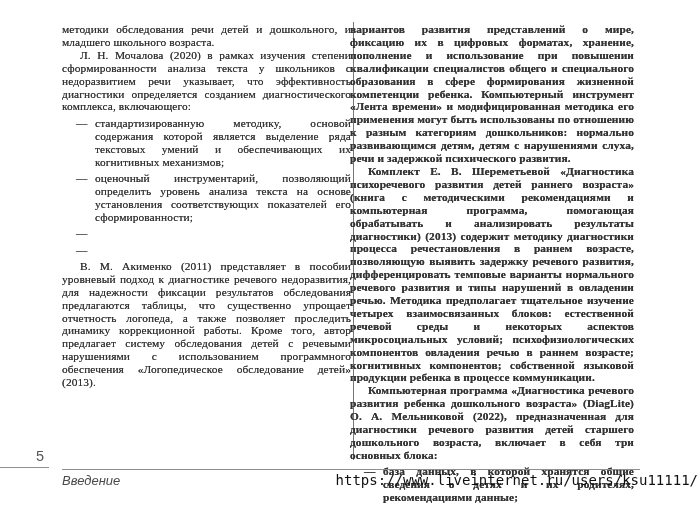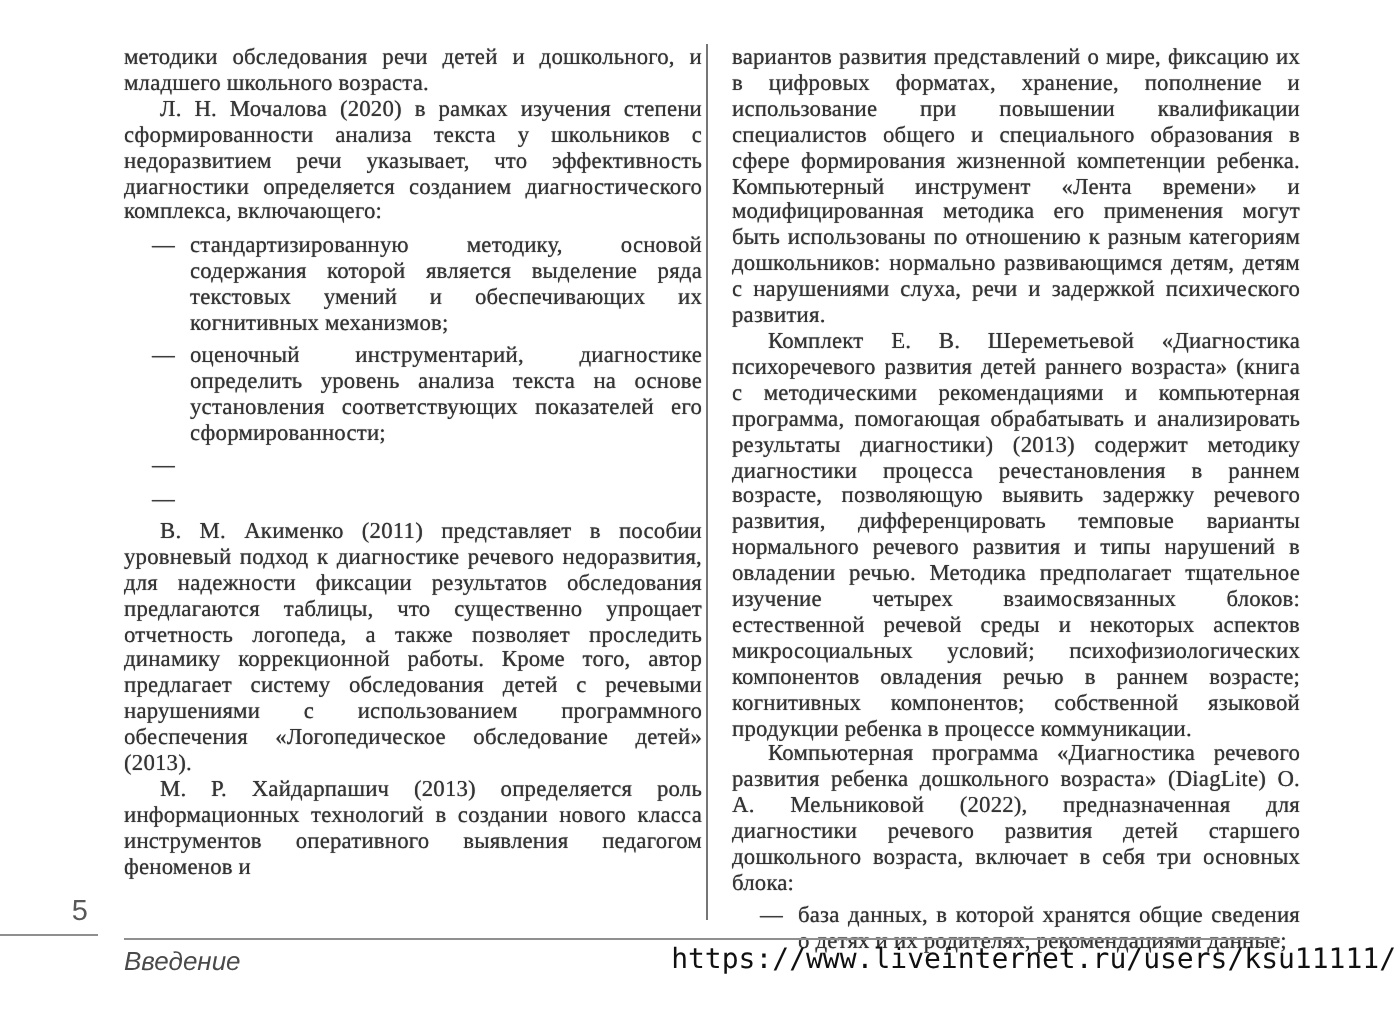--- a/index.html
+++ b/index.html
@@ -16,21 +16,21 @@
     position: absolute;
     top: 23px;
     font-size: 11.4px;
     line-height: 12.9px;
     text-align: justify;
     color: #343434;
     text-shadow: 0 0 0.45px #4a4a4a;
     letter-spacing: 0.1px;
   }
   .col-left  { left: 62px;  width: 289px; }
-  .col-right { left: 366px; width: 284px; }
+  .col-right { left: 350px; width: 284px; font-weight: bold; }
 
   .col p { margin: 0; }
   .col p.indent { text-indent: 18px; }
 
   .list { margin: 2px 0 2px 0; }
   .list-item { display: flex; margin: 3.5px 0; padding-left: 14px; }
   .list-item .marker { flex: 0 0 19px; width: 19px; }
   .list-item .li-text { flex: 1; text-align: justify; }
 
   .divider {
@@ -87,32 +87,31 @@
     <p>методики обследования речи детей и дошкольного, и младшего школьного возраста.</p>
     <p class="indent">Л. Н. Мочалова (2020) в рамках изучения степени сформированности анализа текста у школьников с недоразвитием речи указывает, что эффективность диагностики определяется созданием диагностического комплекса, включающего:</p>
 
     <div class="list">
       <div class="list-item">
         <span class="marker">—</span>
         <span class="li-text">стандартизированную методику, основой содержания которой является выделение ряда текстовых умений и обеспечивающих их когнитивных механизмов;</span>
       </div>
       <div class="list-item">
         <span class="marker">—</span>
-        <span class="li-text">оценочный инструментарий, диагностике определить уровень анализа текста на основе установления соответствующих показателей его сформированности;</span>
+        <span class="li-text">оценочный инструментарий, позволяющий определить уровень анализа текста на основе установления соответствующих показателей его сформированности;</span>
       </div>
       <div class="list-item">
         <span class="marker">—</span>
       </div>
       <div class="list-item">
         <span class="marker">—</span>
       </div>
     </div>
 
     <p class="indent">В. М. Акименко (2011) представляет в пособии уровневый подход к диагностике речевого недоразвития, для надежности фиксации результатов обследования предлагаются таблицы, что существенно упрощает отчетность логопеда, а также позволяет проследить динамику коррекционной работы. Кроме того, автор предлагает систему обследования детей с речевыми нарушениями с использованием программного обеспечения «Логопедическое обследование детей» (2013).</p>
-    <p class="indent">М. Р. Хайдарпашич (2013) определяется роль информационных технологий в создании нового класса инструментов оперативного выявления педагогом феноменов и</p>
   </div>
 
   <div class="divider"></div>
 
   <div class="col col-right">
     <p>вариантов развития представлений о мире, фиксацию их в цифровых форматах, хранение, пополнение и использование при повышении квалификации специалистов общего и специального образования в сфере формирования жизненной компетенции ребенка. Компьютерный инструмент «Лента времени» и модифицированная методика его применения могут быть использованы по отношению к разным категориям дошкольников: нормально развивающимся детям, детям с нарушениями слуха, речи и задержкой психического развития.</p>
     <p class="indent">Комплект Е. В. Шереметьевой «Диагностика психоречевого развития детей раннего возраста» (книга с методическими рекомендациями и компьютерная программа, помогающая обрабатывать и анализировать результаты диагностики) (2013) содержит методику диагностики процесса речестановления в раннем возрасте, позволяющую выявить задержку речевого развития, дифференцировать темповые варианты нормального речевого развития и типы нарушений в овладении речью. Методика предполагает тщательное изучение четырех взаимосвязанных блоков: естественной речевой среды и некоторых аспектов микросоциальных условий; психофизиологических компонентов овладения речью в раннем возрасте; когнитивных компонентов; собственной языковой продукции ребенка в процессе коммуникации.</p>
     <p class="indent">Компьютерная программа «Диагностика речевого развития ребенка дошкольного возраста» (DiagLite) О. А. Мельниковой (2022), предназначенная для диагностики речевого развития детей старшего дошкольного возраста, включает в себя три основных блока:</p>
 
     <div class="list">

